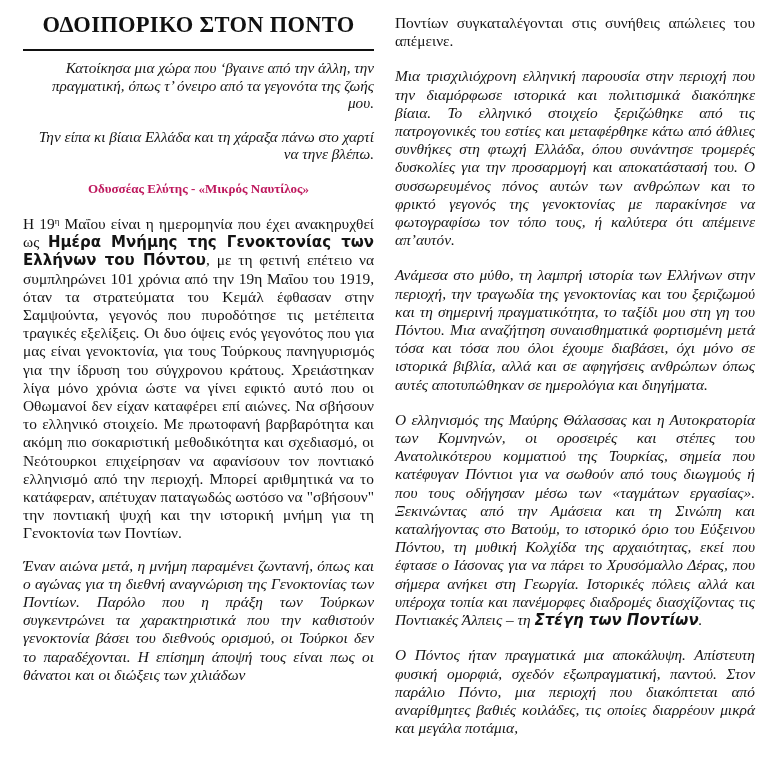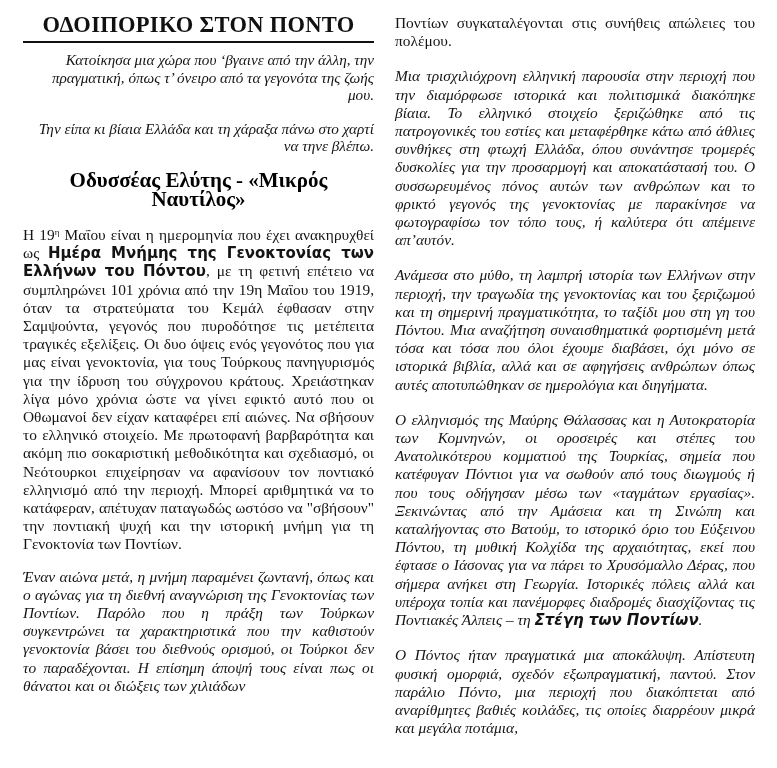--- a/index.html
+++ b/index.html
@@ -3,27 +3,27 @@
 <meta charset="utf-8">
 <style>
   html, body { margin: 0; padding: 0; background: #ffffff; }
   body { width: 777px; height: 768px; overflow: hidden; position: relative;
          font-family: "Liberation Serif", "DejaVu Serif", serif; color: #141414; }
   .col { position: absolute; top: 0; }
   .col-left { left: 23px; width: 351px; }
   .col-right { left: 395px; width: 360px; top: 14px; }
 
   .title { margin: 12px 0 0 0; text-align: center; font-size: 22.5px; font-weight: bold;
-           letter-spacing: 0.3px; line-height: 26px; padding-bottom: 3px;
+           letter-spacing: 0.3px; line-height: 26px; padding-bottom: 11px;
            border-bottom: 2.5px solid #111; color: #111; }
 
   .poem { margin-top: 8px; text-align: right; font-style: italic; font-size: 15.2px; line-height: 17.6px; }
   .poem p { margin: 0 0 16px 0; }
   .poem p.last { margin-bottom: 12px; }
-  .author { text-align: center; font-size: 21px; font-weight: bold; color: #000000; margin: 0 0 17px 0; line-height: 19px; }
+  .author { text-align: center; font-size: 13px; font-weight: bold; color: #be185d; margin: 0 0 17px 0; line-height: 19px; }
 
   .body-p { margin: 0; text-align: justify; font-size: 15.4px; line-height: 18.2px; hyphens: manual; }
   .body-p + .body-p { margin-top: 14px; font-style: italic; }
   .col-right .body-p + .body-p { margin-top: 17px; }
   .bold-sans { font-family: "DejaVu Sans", sans-serif; font-weight: bold; font-size: 15px; }
   sup { font-size: 9px; vertical-align: 5px; line-height: 0; }
 </style>
 </head>
 <body>
 
@@ -35,18 +35,18 @@
     <p>Την είπα κι βίαια Ελλάδα και τη χάραξα πάνω στο χαρτί να τηνε βλέπω.</p>
   </div>
   <p class="author">Οδυσσέας Ελύτης - «Μικρός Ναυτίλος»</p>
 
   <p class="body-p"><span>Η 19</span><sup>η</sup><span> Μαΐου είναι η ημερομηνία που έχει ανακηρυχθεί ως </span><b class="bold-sans">Ημέρα Μνήμης της Γενο­κτονίας των Ελλήνων του Πόντου</b><span>, με τη φετινή επέτειο να συμπληρώνει 101 χρόνια από την 19η Μαΐου του 1919, όταν τα στρατεύματα του Κεμάλ έφθασαν στην Σαμψούντα, γεγονός που πυροδότησε τις μετέπειτα τραγικές εξελίξεις. Οι δυο όψεις ενός γεγονότος που για μας είναι γενοκτονία, για τους Τούρκους πανηγυρισμός για την ίδρυση του σύγχρονου κράτους. Χρειάστηκαν λίγα μόνο χρόνια ώστε να γίνει εφικτό αυτό που οι Οθωμανοί δεν είχαν καταφέρει επί αιώνες. Να σβήσουν το ελληνικό στοιχείο. Με πρωτοφανή βαρβαρότητα και ακόμη πιο σοκαριστική μεθοδικότητα και σχεδιασμό, οι Νεότουρκοι επιχείρησαν να αφανίσουν τον ποντιακό ελληνισμό από την περιοχή. Μπορεί αριθμητικά να το κατάφεραν, απέτυχαν παταγωδώς ωστόσο να "σβήσουν" την ποντιακή ψυχή και την ιστορική μνήμη για τη Γενοκτονία των Ποντίων.</span></p>
 
   <p class="body-p">Έναν αιώνα μετά, η μνήμη παραμένει ζωντανή, όπως και ο αγώνας για τη διεθνή αναγνώριση της Γενοκτονίας των Ποντίων. Παρόλο που η πράξη των Τούρκων συγκεντρώνει τα χαρακτηριστικά που την καθιστούν γενοκτονία βάσει του διεθνούς ορισμού, οι Τούρκοι δεν το παραδέχονται. Η επίσημη άποψή τους είναι πως οι θάνατοι και οι διώξεις των χιλιάδων</p>
 </div>
 
 <div class="col col-right">
-  <p class="body-p">Ποντίων συγκαταλέγονται στις συνήθεις απώλειες του πολέμου.</p>
+  <p class="body-p">Ποντίων συγκαταλέγονται στις συνήθεις απώλειες του απέμεινε.</p>
   <p class="body-p">Μια τρισχιλιόχρονη ελληνική παρουσία στην περιοχή που την διαμόρφωσε ιστορικά και πολιτισμικά διακόπηκε βίαια. Το ελληνικό στοιχείο ξεριζώθηκε από τις πατρογονικές του εστίες και μεταφέρθηκε κάτω από άθλιες συνθήκες στη φτωχή Ελλάδα, όπου συνάντησε τρομερές δυσκολίες για την προσαρμογή και αποκατάστασή του. Ο συσσωρευμένος πόνος αυτών των ανθρώπων και το φρικτό γεγονός της γενοκτονίας με παρακίνησε να φωτογραφίσω τον τόπο τους, ή καλύτερα ότι απέμεινε απ’αυτόν.</p>
   <p class="body-p">Ανάμεσα στο μύθο, τη λαμπρή ιστορία των Ελλήνων στην περιοχή, την τραγωδία της γενοκτονίας και του ξεριζωμού και τη σημερινή πραγματικότητα, το ταξίδι μου στη γη του Πόντου. Μια αναζήτηση συναισθηματικά φορτισμένη μετά τόσα και τόσα που όλοι έχουμε διαβάσει, όχι μόνο σε ιστορικά βιβλία, αλλά και σε αφηγήσεις ανθρώπων όπως αυτές αποτυπώθηκαν σε ημερολόγια και διηγήματα.</p>
   <p class="body-p"><span>Ο ελληνισμός της Μαύρης Θάλασσας και η Αυτοκρατορία των Κομνηνών, οι οροσειρές και στέπες του Ανατολικότερου κομματιού της Τουρκίας, σημεία που κατέφυγαν Πόντιοι για να σωθούν από τους διωγμούς ή που τους οδήγησαν μέσω των «ταγμάτων εργασίας». Ξεκινώντας από την Αμάσεια και τη Σινώπη και καταλήγοντας στο Βατούμ, το ιστορικό όριο του Εύξεινου  Πόντου, τη μυθική Κολχίδα της αρχαιότητας, εκεί που έφτασε ο Ιάσονας για να πάρει το Χρυσόμαλλο Δέρας, που σήμερα ανήκει στη Γεωργία. Ιστορικές πόλεις αλλά και υπέροχα τοπία και πανέμορφες διαδρομές διασχίζοντας τις Ποντιακές Άλπεις – τη </span><b class="bold-sans">Στέγη των Ποντίων</b><span>.</span></p>
   <p class="body-p">Ο Πόντος ήταν πραγματικά μια αποκάλυψη. Απίστευτη φυσική ομορφιά, σχεδόν εξωπραγματική, παντού. Στον παράλιο Πόντο, μια περιοχή που διακόπτεται από αναρίθμητες βαθιές κοιλάδες, τις οποίες διαρρέουν μικρά και μεγάλα ποτάμια,</p>
 </div>
 
 </body></html>

